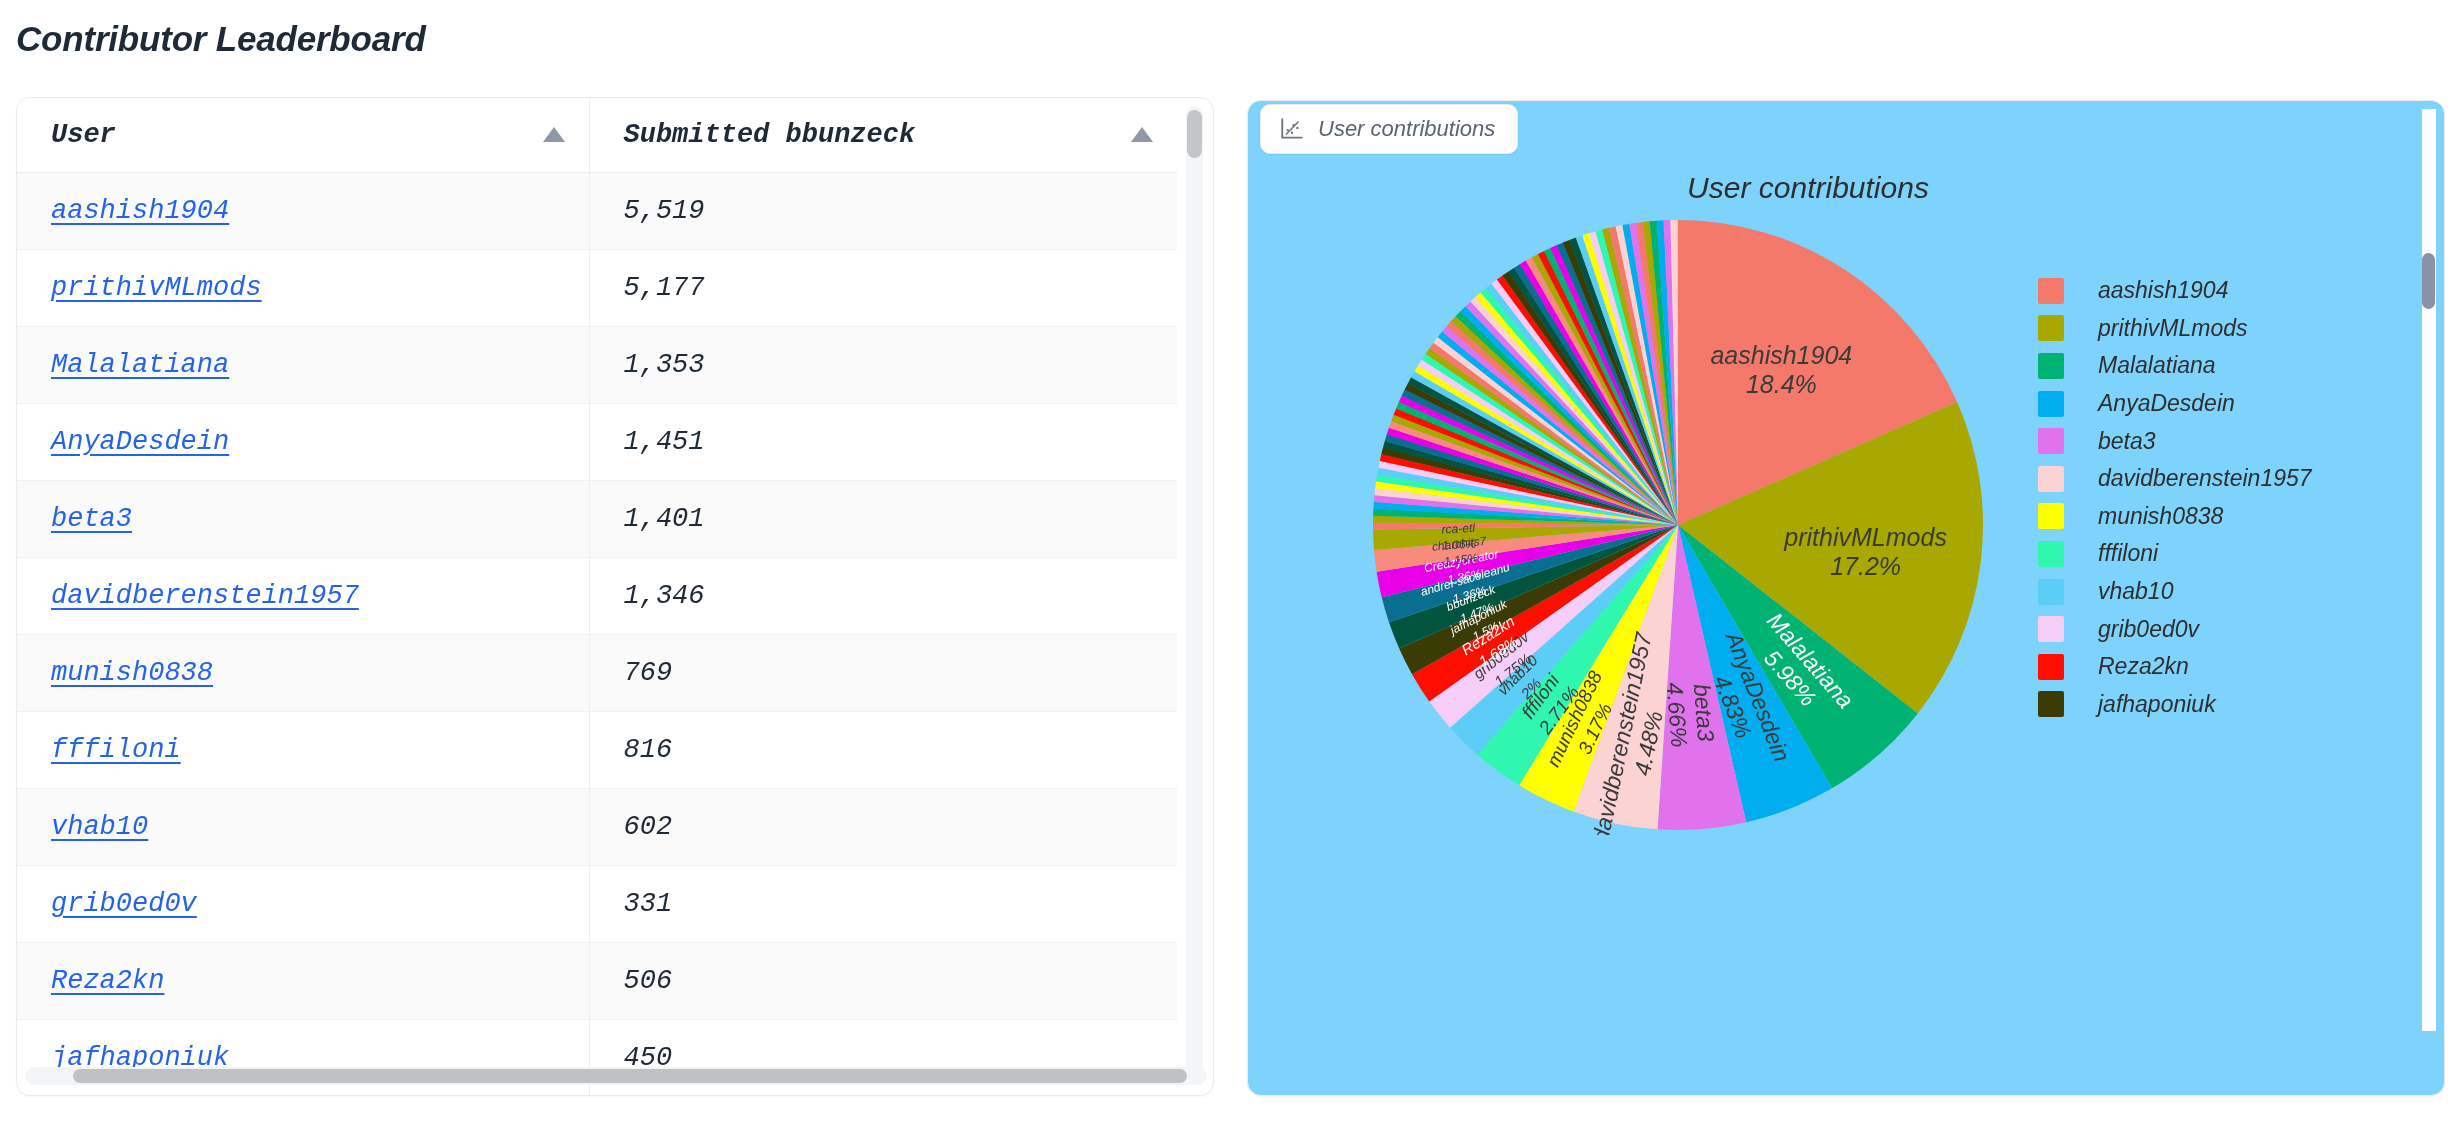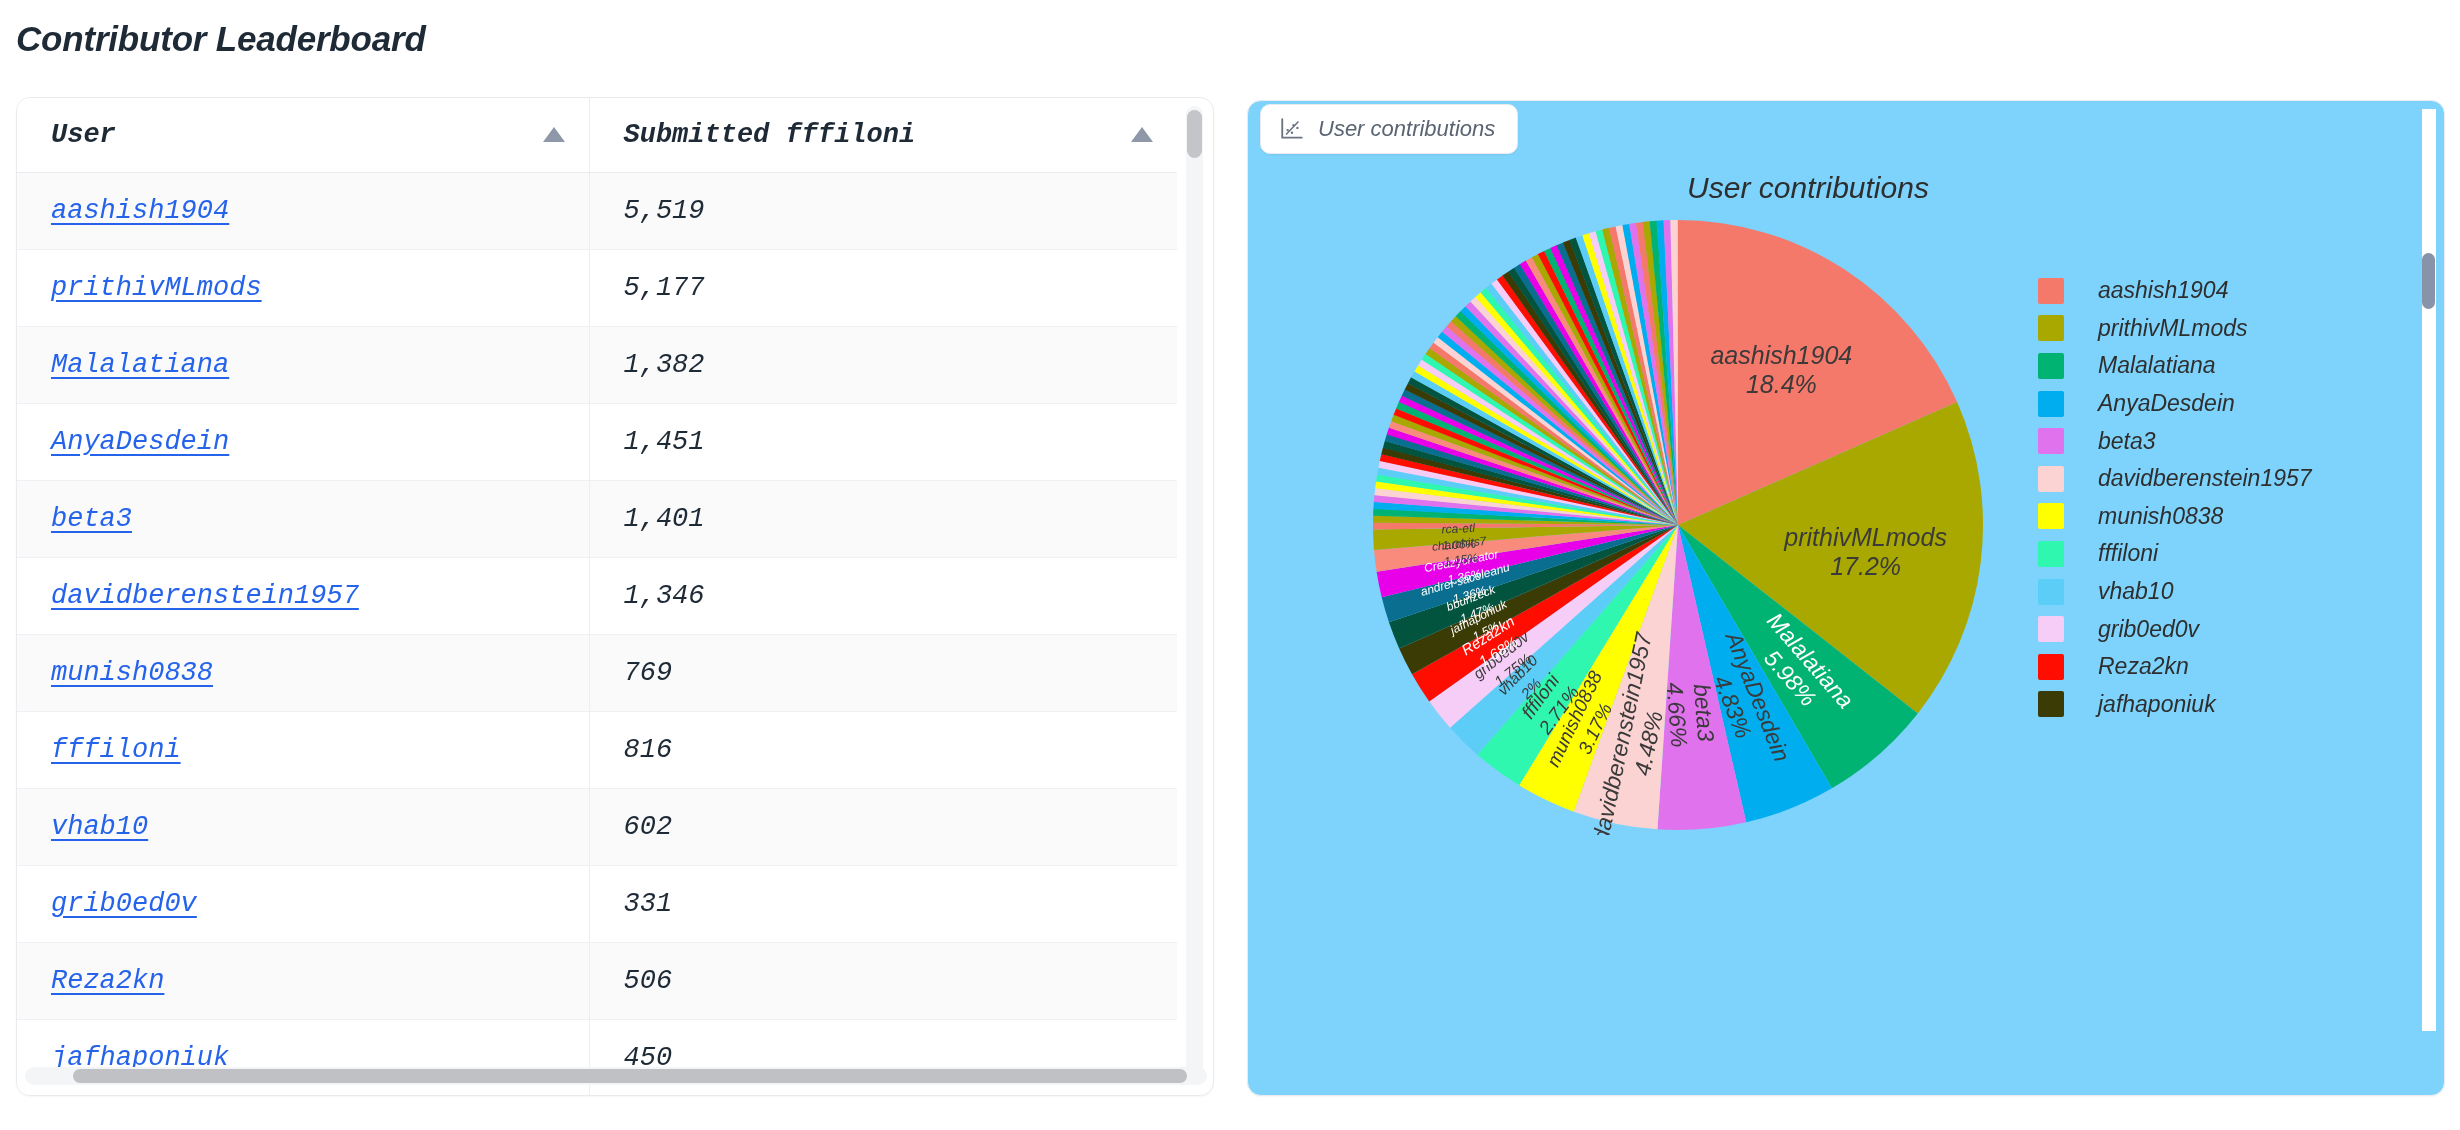--- a/index.html
+++ b/index.html
@@ -221,38 +221,38 @@
         <thead>
           <tr>
             <th class="col-user">
               <span class="th-inner">
                 <span>User</span>
                 <span class="sort-caret"></span>
               </span>
             </th>
             <th class="col-rec">
               <span class="th-inner">
-                <span>Submitted fffiloni</span>
+                <span>Submitted bbunzeck</span>
                 <span class="sort-caret"></span>
               </span>
             </th>
           </tr>
         </thead>
         <tbody>
           <tr class="odd">
             <td class="col-user"><a class="user-link" href="#">aashish1904</a></td>
             <td class="col-rec">5,519</td>
           </tr>
           <tr class="even">
             <td class="col-user"><a class="user-link" href="#">prithivMLmods</a></td>
             <td class="col-rec">5,177</td>
           </tr>
           <tr class="odd">
             <td class="col-user"><a class="user-link" href="#">Malalatiana</a></td>
-            <td class="col-rec">1,382</td>
+            <td class="col-rec">1,353</td>
           </tr>
           <tr class="even">
             <td class="col-user"><a class="user-link" href="#">AnyaDesdein</a></td>
             <td class="col-rec">1,451</td>
           </tr>
           <tr class="odd">
             <td class="col-user"><a class="user-link" href="#">beta3</a></td>
             <td class="col-rec">1,401</td>
           </tr>
           <tr class="even">

